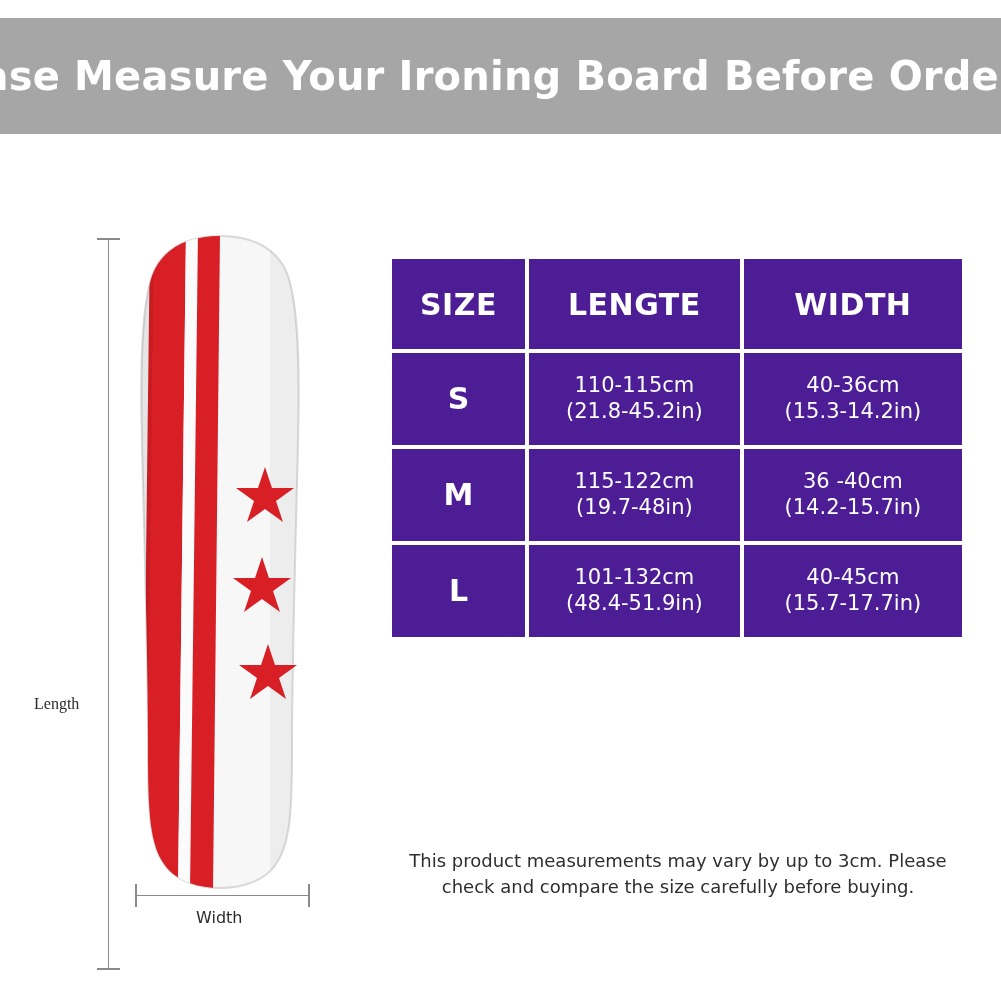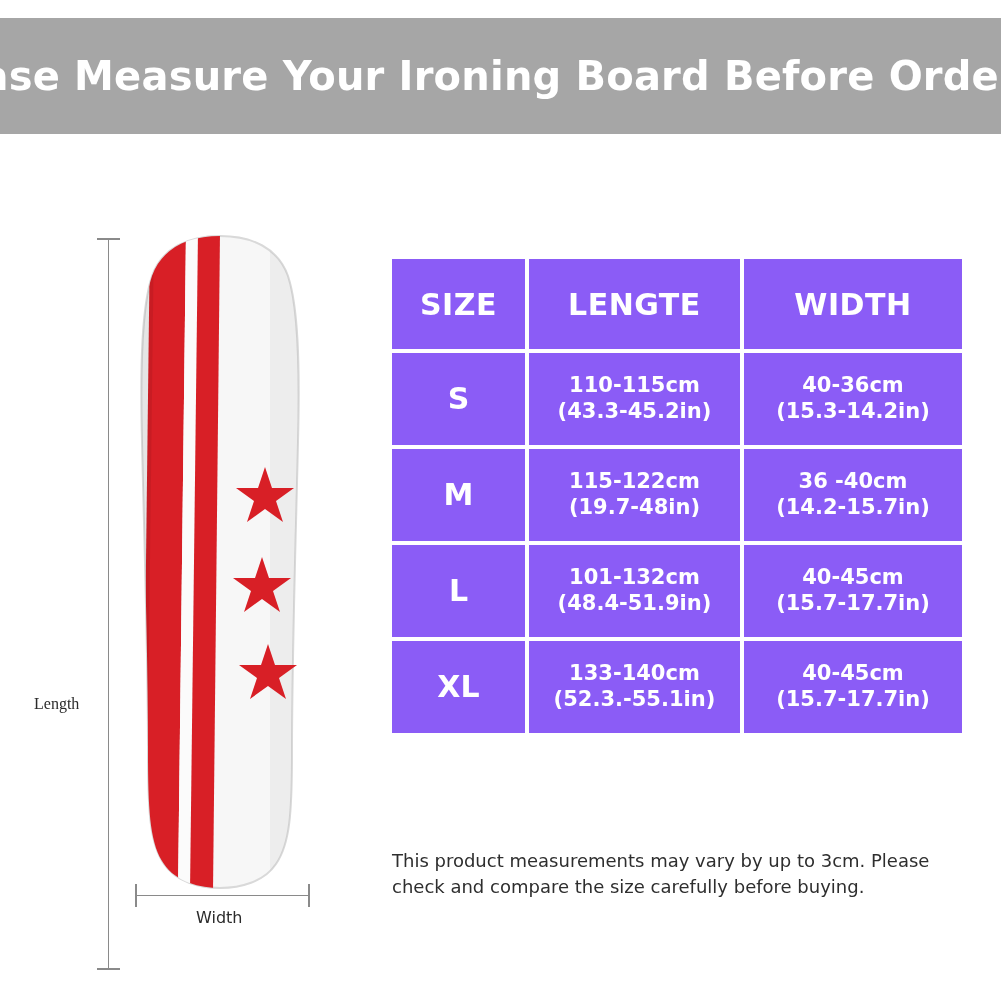--- a/index.html
+++ b/index.html
@@ -126,21 +126,21 @@
   
   .size-table {
     position: absolute;
     left: 388px;
     top: 255px;
     width: 578px;
     border-collapse: separate;
     border-spacing: 4px;
   }
   .size-table th, .size-table td {
-    background: #8b5cf6;
+    background: #4c1d95;
     color: #ffffff;
     text-align: center;
     vertical-align: middle;
     font-family: "DejaVu Sans", sans-serif;
   }
   .size-table th {
     height: 88px;
     font-size: 30px;
     font-weight: bold;
     letter-spacing: 0.5px;
@@ -150,27 +150,28 @@
     font-size: 21px;
     line-height: 1.22;
   }
   .col-size { width: 132px; }
   .col-len  { width: 210px; margin-left: 37px; }
   .col-wid  { width: 218px; }
   td.size-cell {
     font-size: 30px;
     font-weight: bold;
   }
-  .cell-line { display: block; font-weight: bold; }
+  .cell-line { display: block; }
 
   .table-note {
     position: absolute;
     left: 392px;
     top: 848px;
     width: 572px;
+    text-align: center;
     font-size: 18px;
     line-height: 1.45;
     color: #2e2e2e;
     font-family: "DejaVu Sans", sans-serif;
   }
 </style>
 </head>
 <body>
 
 <div class="header-banner">
@@ -247,21 +248,21 @@
       <th class="col-size">SIZE</th>
       <th class="col-len">LENGTE</th>
       <th class="col-wid">WIDTH</th>
     </tr>
   </thead>
   <tbody>
     <tr>
       <td class="size-cell">S</td>
       <td>
         <span class="cell-line">110-115cm</span>
-        <span class="cell-line">(43.3-45.2in)</span>
+        <span class="cell-line">(21.8-45.2in)</span>
       </td>
       <td>
         <span class="cell-line">40-36cm</span>
         <span class="cell-line">(15.3-14.2in)</span>
       </td>
     </tr>
     <tr>
       <td class="size-cell">M</td>
       <td>
         <span class="cell-line">115-122cm</span>
@@ -276,27 +277,16 @@
       <td class="size-cell">L</td>
       <td>
         <span class="cell-line">101-132cm</span>
         <span class="cell-line">(48.4-51.9in)</span>
       </td>
       <td>
         <span class="cell-line">40-45cm</span>
         <span class="cell-line">(15.7-17.7in)</span>
       </td>
     </tr>
-    <tr>
-      <td class="size-cell">XL</td>
-      <td>
-        <span class="cell-line">133-140cm</span>
-        <span class="cell-line">(52.3.-55.1in)</span>
-      </td>
-      <td>
-        <span class="cell-line">40-45cm</span>
-        <span class="cell-line">(15.7-17.7in)</span>
-      </td>
-    </tr>
   </tbody>
 </table>
 
 <div class="table-note">This product measurements may vary by up to 3cm. Please check and compare the size carefully before buying.</div>
 
 </body></html>

